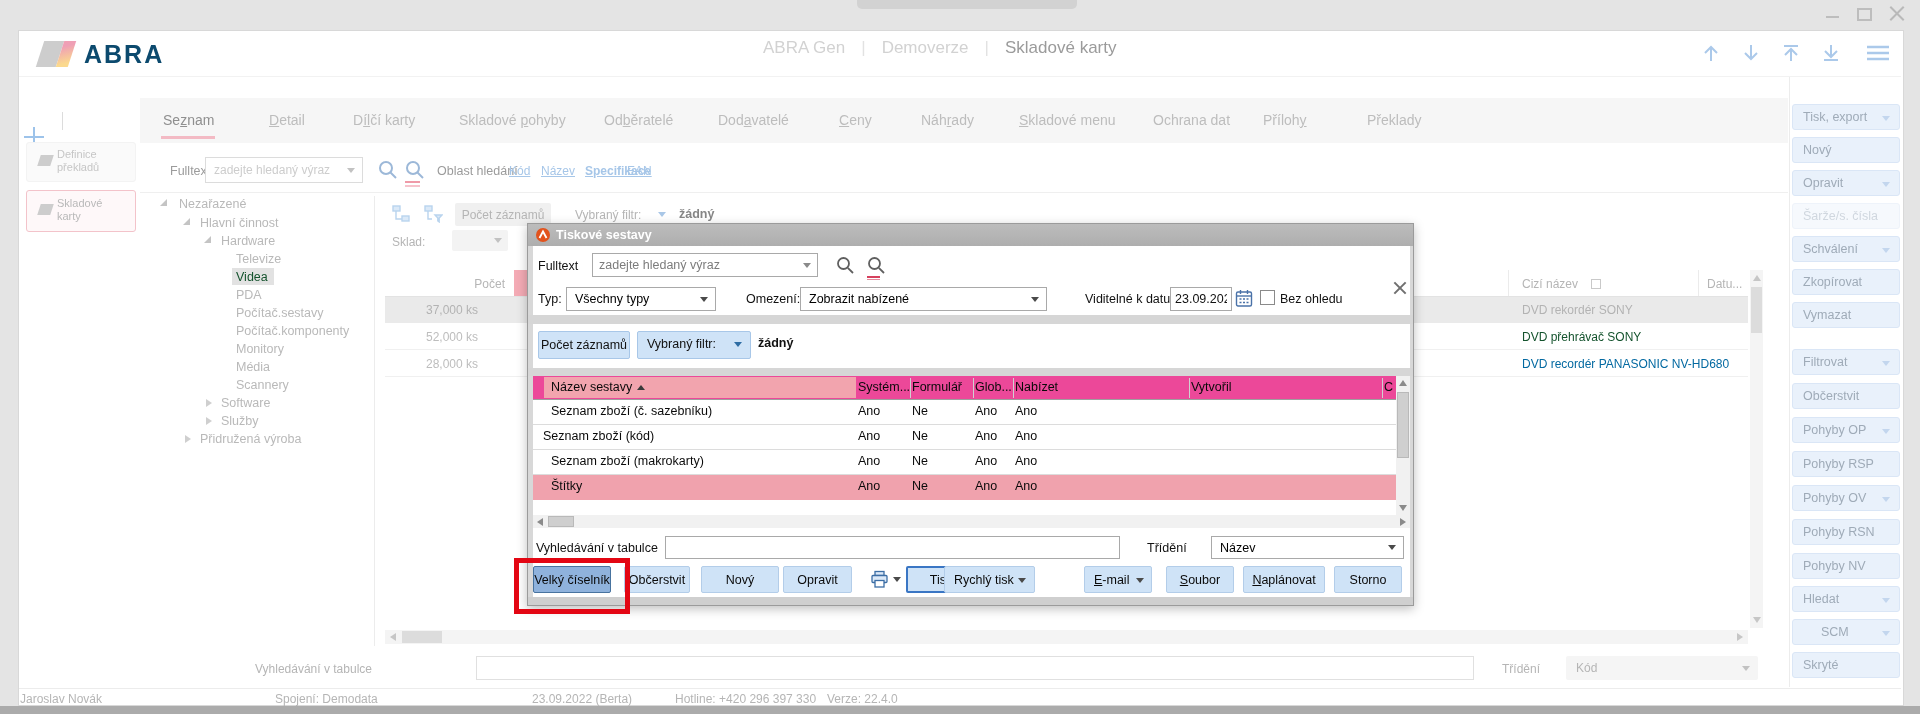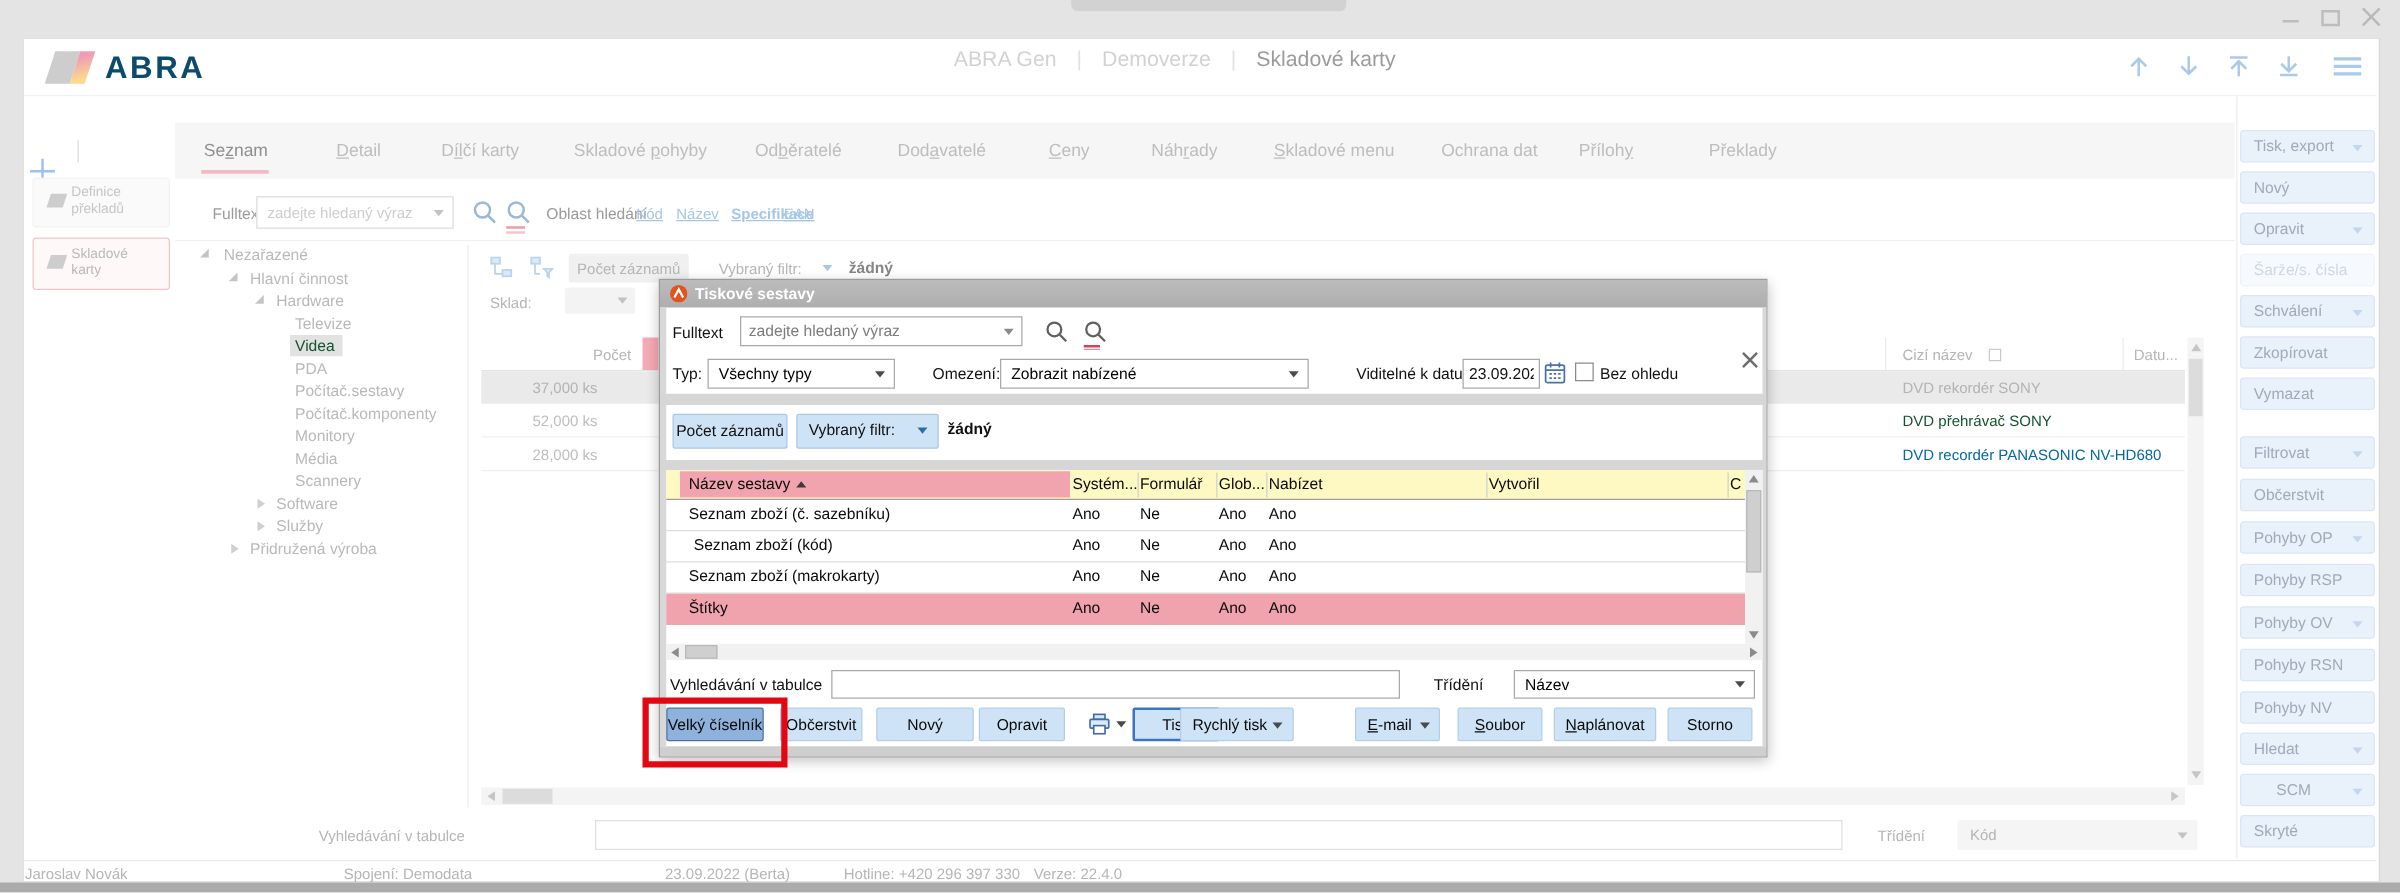--- a/index.html
+++ b/index.html
@@ -366,21 +366,21 @@
 <div class="abs" style="left:538px;top:331px;width:90px;height:26px;background:#cfe3f7;border:1px solid #a8c7e8;border-radius:2px;display:flex;align-items:center;justify-content:center;cursor:pointer;">
   <span class="dtxt">Počet záznamů</span>
 </div>
 <div class="abs" style="left:637px;top:331px;width:112px;height:26px;background:#cfe3f7;border:1px solid #a8c7e8;border-radius:2px;cursor:pointer;">
   <span class="abs dtxt" style="left:9px;top:5px;">Vybraný filtr:</span>
   <div class="abs tri-dn dark" style="right:8px;top:10px;border-top-color:#2e6da4;"></div>
 </div>
 <span class="abs" style="left:758px;top:336px;font-size:12.5px;font-weight:bold;color:#111;">žádný</span>
 <div class="abs" style="left:528px;top:368px;width:885px;height:8px;background:#d6d6d6;"></div>
 
-<div class="abs" style="left:533px;top:376px;width:863px;height:24px;border-bottom:1px solid #9e9e9e;box-sizing:border-box;background:#fef9c3;">
+<div class="abs" style="left:533px;top:376px;width:863px;height:24px;border-bottom:1px solid #9e9e9e;box-sizing:border-box;background:#ec4899;">
   <div class="abs" style="left:11px;top:1px;width:312px;height:21px;background:#f2a4ae;cursor:pointer;">
     <span class="abs dcell" style="left:7px;top:3px;">Název sestavy</span>
     <div class="abs tri-up-sort" style="left:93px;top:8px;"></div>
   </div>
   <span class="abs dcell" style="left:325px;top:4px;cursor:pointer;">Systém...</span>
   <div class="abs" style="left:377px;top:2px;width:1px;height:20px;background:#d0d0d0;"></div>
   <span class="abs dcell" style="left:379px;top:4px;cursor:pointer;">Formulář</span>
   <div class="abs" style="left:440px;top:2px;width:1px;height:20px;background:#d0d0d0;"></div>
   <span class="abs dcell" style="left:442px;top:4px;cursor:pointer;">Glob...</span>
   <div class="abs" style="left:480px;top:2px;width:1px;height:20px;background:#d0d0d0;"></div>
@@ -391,21 +391,21 @@
   <span class="abs dcell" style="left:851px;top:4px;cursor:pointer;">C</span>
 </div>
 <div class="abs" style="left:533px;top:400px;width:863px;height:25px;border-bottom:1px solid #dcdcdc;box-sizing:border-box;cursor:pointer;">
   <span class="abs dcell" style="left:18px;top:4px;">Seznam zboží (č. sazebníku)</span>
   <span class="abs dcell" style="left:325px;top:4px;">Ano</span>
   <span class="abs dcell" style="left:379px;top:4px;">Ne</span>
   <span class="abs dcell" style="left:442px;top:4px;">Ano</span>
   <span class="abs dcell" style="left:482px;top:4px;">Ano</span>
 </div>
 <div class="abs" style="left:533px;top:425px;width:863px;height:25px;border-bottom:1px solid #dcdcdc;box-sizing:border-box;cursor:pointer;">
-  <span class="abs dcell" style="left:22px;top:4px;">Seznam zboží (kód)</span>
+  <span class="abs dcell" style="left:10px;top:4px;">Seznam zboží (kód)</span>
   <span class="abs dcell" style="left:325px;top:4px;">Ano</span>
   <span class="abs dcell" style="left:379px;top:4px;">Ne</span>
   <span class="abs dcell" style="left:442px;top:4px;">Ano</span>
   <span class="abs dcell" style="left:482px;top:4px;">Ano</span>
 </div>
 <div class="abs" style="left:533px;top:450px;width:863px;height:25px;border-bottom:1px solid #dcdcdc;box-sizing:border-box;cursor:pointer;">
   <span class="abs dcell" style="left:18px;top:4px;">Seznam zboží (makrokarty)</span>
   <span class="abs dcell" style="left:325px;top:4px;">Ano</span>
   <span class="abs dcell" style="left:379px;top:4px;">Ne</span>
   <span class="abs dcell" style="left:442px;top:4px;">Ano</span>

